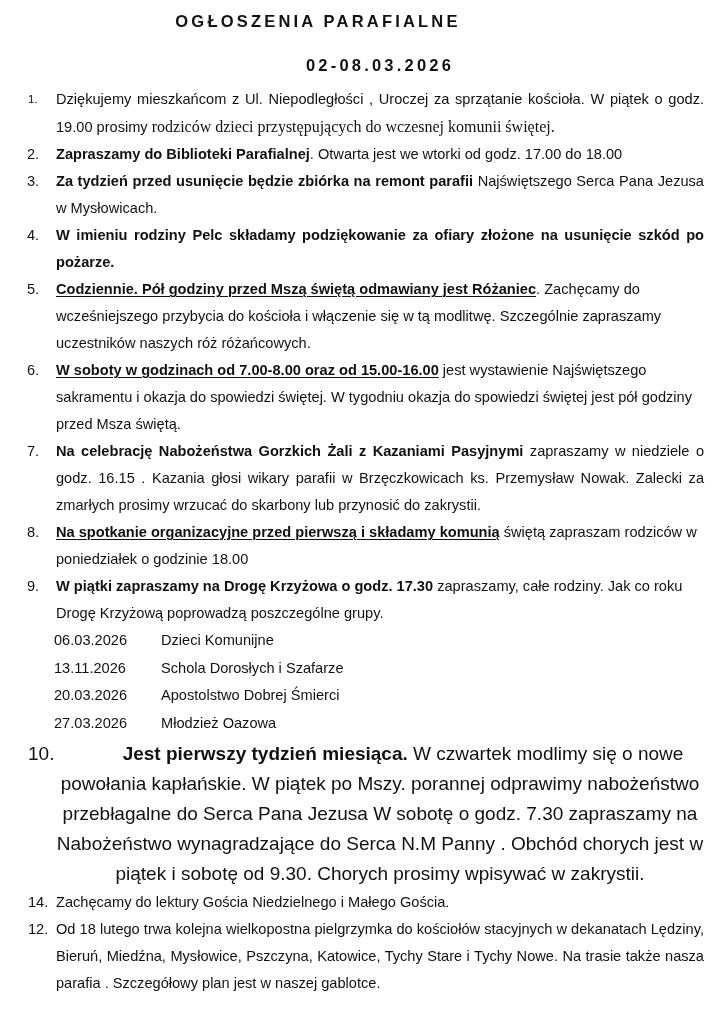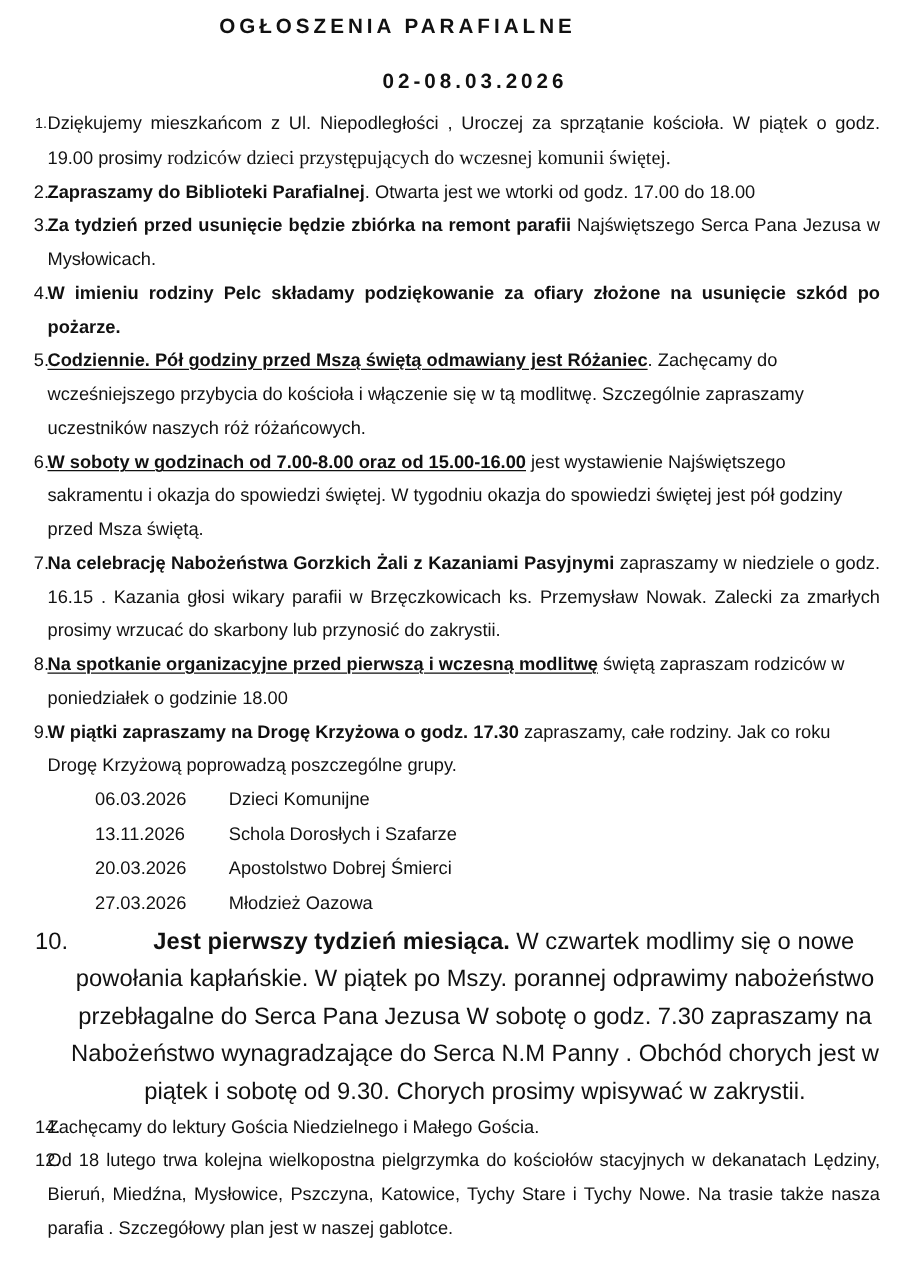--- a/index.html
+++ b/index.html
@@ -15,27 +15,27 @@
     position: absolute; left: 0; top: 56px; width: 760px; text-align: center;
     font-weight: bold; font-size: 16.5px; letter-spacing: 3.2px;
   }
   .list { position: absolute; left: 0; top: 86px; width: 724px; }
   .item { position: relative; font-size: 14.6px; line-height: 27px; }
   .item .num {
     position: absolute; left: 27px; top: 0;
   }
   .item .num.small { font-size: 11.5px; left: 28px; }
   .item .body {
-    margin-left: 38px; margin-right: 20px; text-align: justify;
+    margin-left: 56px; margin-right: 20px; text-align: justify;
   }
   .item.nojust .body { text-align: left; }
   .b { font-weight: bold; }
   .u { text-decoration: underline; text-underline-offset: 2px; text-decoration-thickness: 1.3px; }
   .serif { font-family: "Liberation Serif", serif; font-size: 16px; }
-  .sched { margin-left: 76px; font-size: 14.6px; line-height: 27.5px; }
+  .sched { margin-left: 54px; font-size: 14.6px; line-height: 27.5px; }
   .sched-row { display: flex; }
   .sched-row .d { width: 107px; }
   
   .item.big { font-size: 19px; line-height: 30px; margin-top: 2px; }
   .item.big .num { left: 28px; }
   .item.big .body { margin-left: 52px; margin-right: 16px; text-align: center; }
   .item.big .body .first { padding-left: 46px; }
   .item.tight .num { left: 28px; }
 </style>
 </head>
@@ -76,21 +76,21 @@
     <div class="body"><span class="b u">W soboty w godzinach  od 7.00-8.00 oraz od 15.00-16.00</span><span> jest wystawienie Najświętszego sakramentu i okazja do spowiedzi świętej. W tygodniu okazja do spowiedzi świętej jest pół godziny przed Msza świętą.</span></div>
   </div>
 
   <div class="item">
     <span class="num">7.</span>
     <div class="body"><span class="b">Na celebrację Nabożeństwa Gorzkich Żali  z Kazaniami Pasyjnymi</span><span> zapraszamy w niedziele o godz. 16.15 .  Kazania głosi  wikary parafii w Brzęczkowicach ks. Przemysław Nowak.  Zalecki za zmarłych prosimy wrzucać do skarbony lub przynosić do zakrystii.</span></div>
   </div>
 
   <div class="item nojust">
     <span class="num">8.</span>
-    <div class="body"><span class="b u">Na spotkanie organizacyjne przed pierwszą i wczesną modlitwę</span><span> świętą zapraszam rodziców w poniedziałek o godzinie 18.00</span></div>
+    <div class="body"><span class="b u">Na spotkanie organizacyjne przed pierwszą i składamy komunią</span><span> świętą zapraszam rodziców w poniedziałek o godzinie 18.00</span></div>
   </div>
 
   <div class="item nojust">
     <span class="num">9.</span>
     <div class="body"><span class="b">W piątki zapraszamy na  Drogę Krzyżowa o godz. 17.30</span><span> zapraszamy, całe rodziny. Jak co roku Drogę Krzyżową poprowadzą poszczególne grupy.</span></div>
     <div class="sched">
       <div class="sched-row">
           <span class="d">06.03.2026</span>
           <span>Dzieci Komunijne</span>
         </div>

